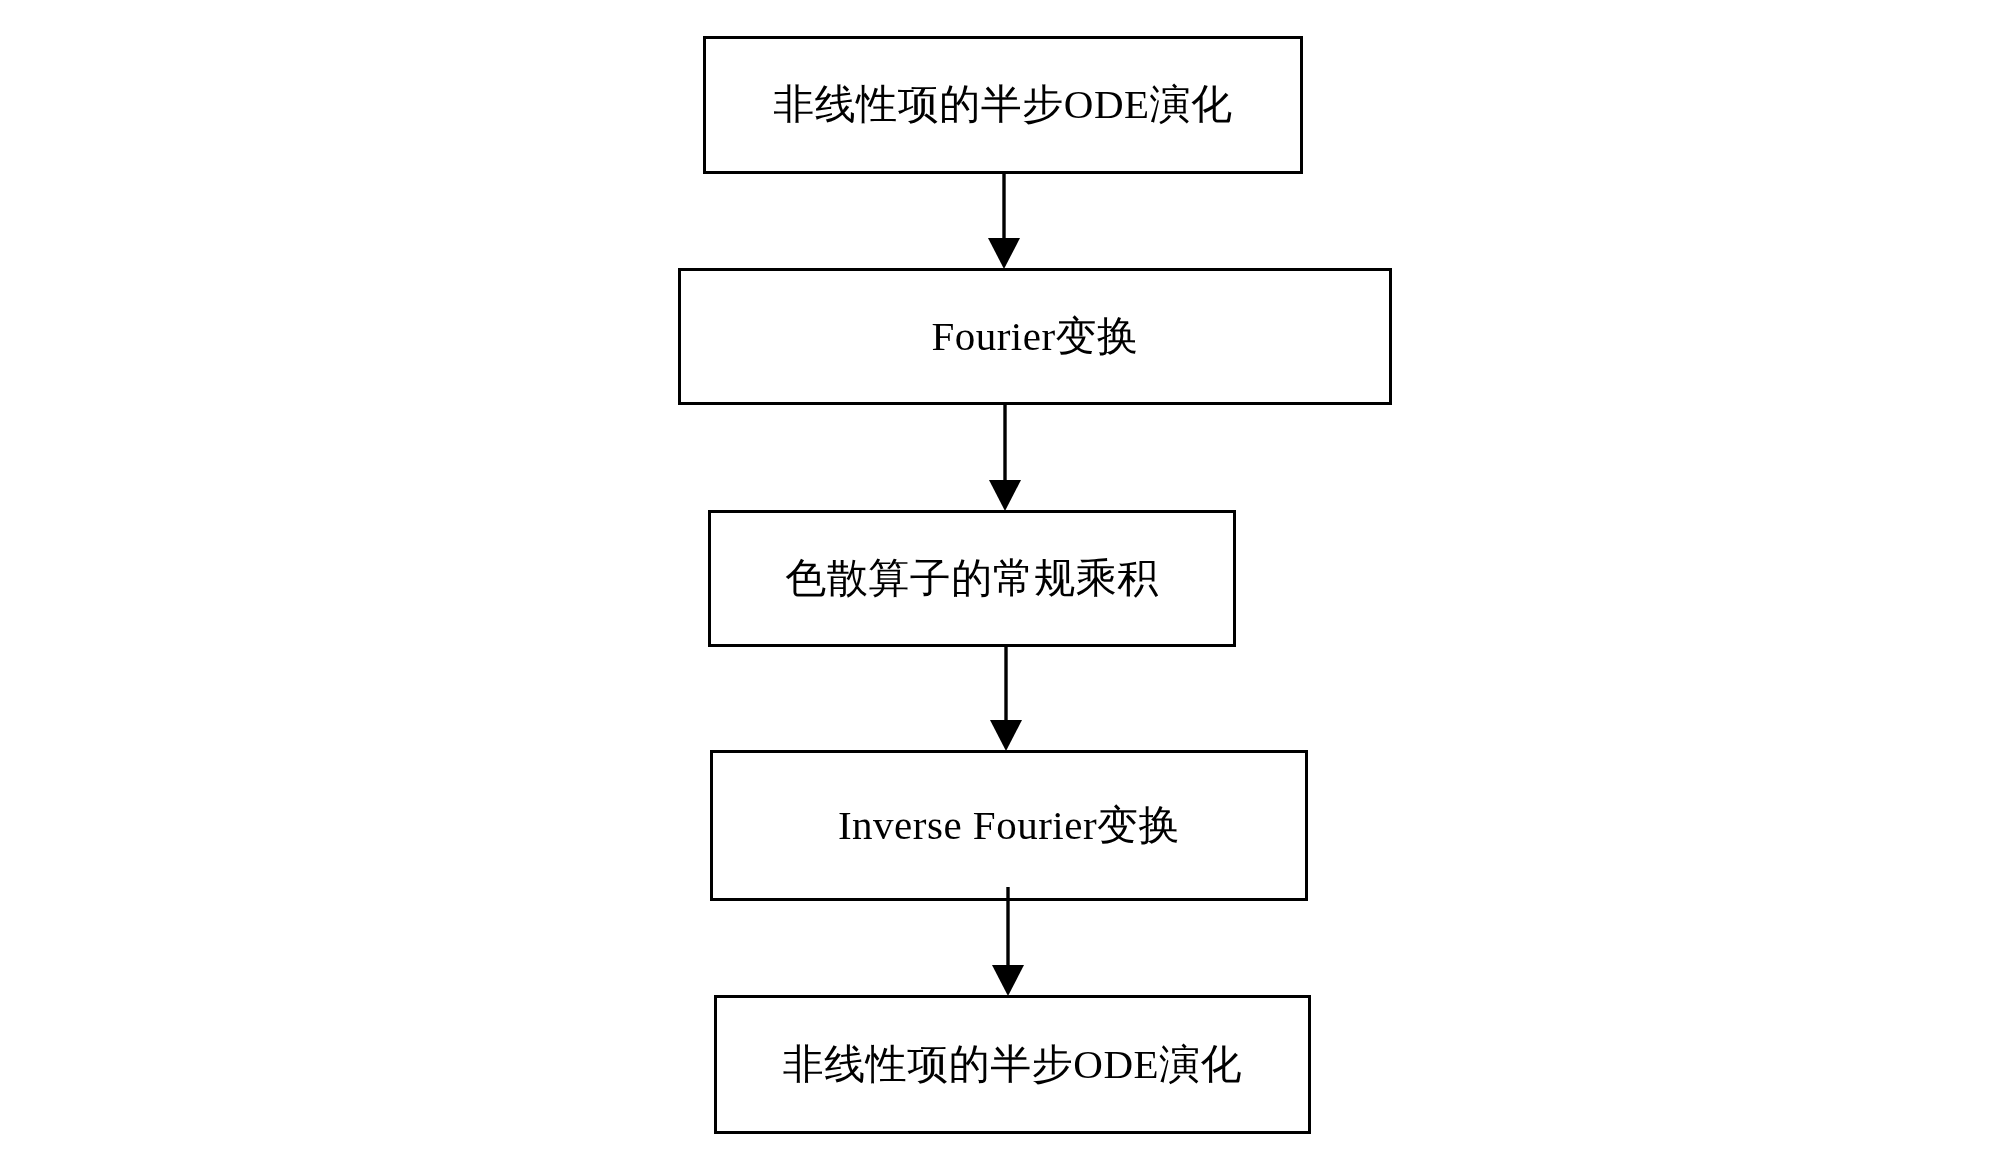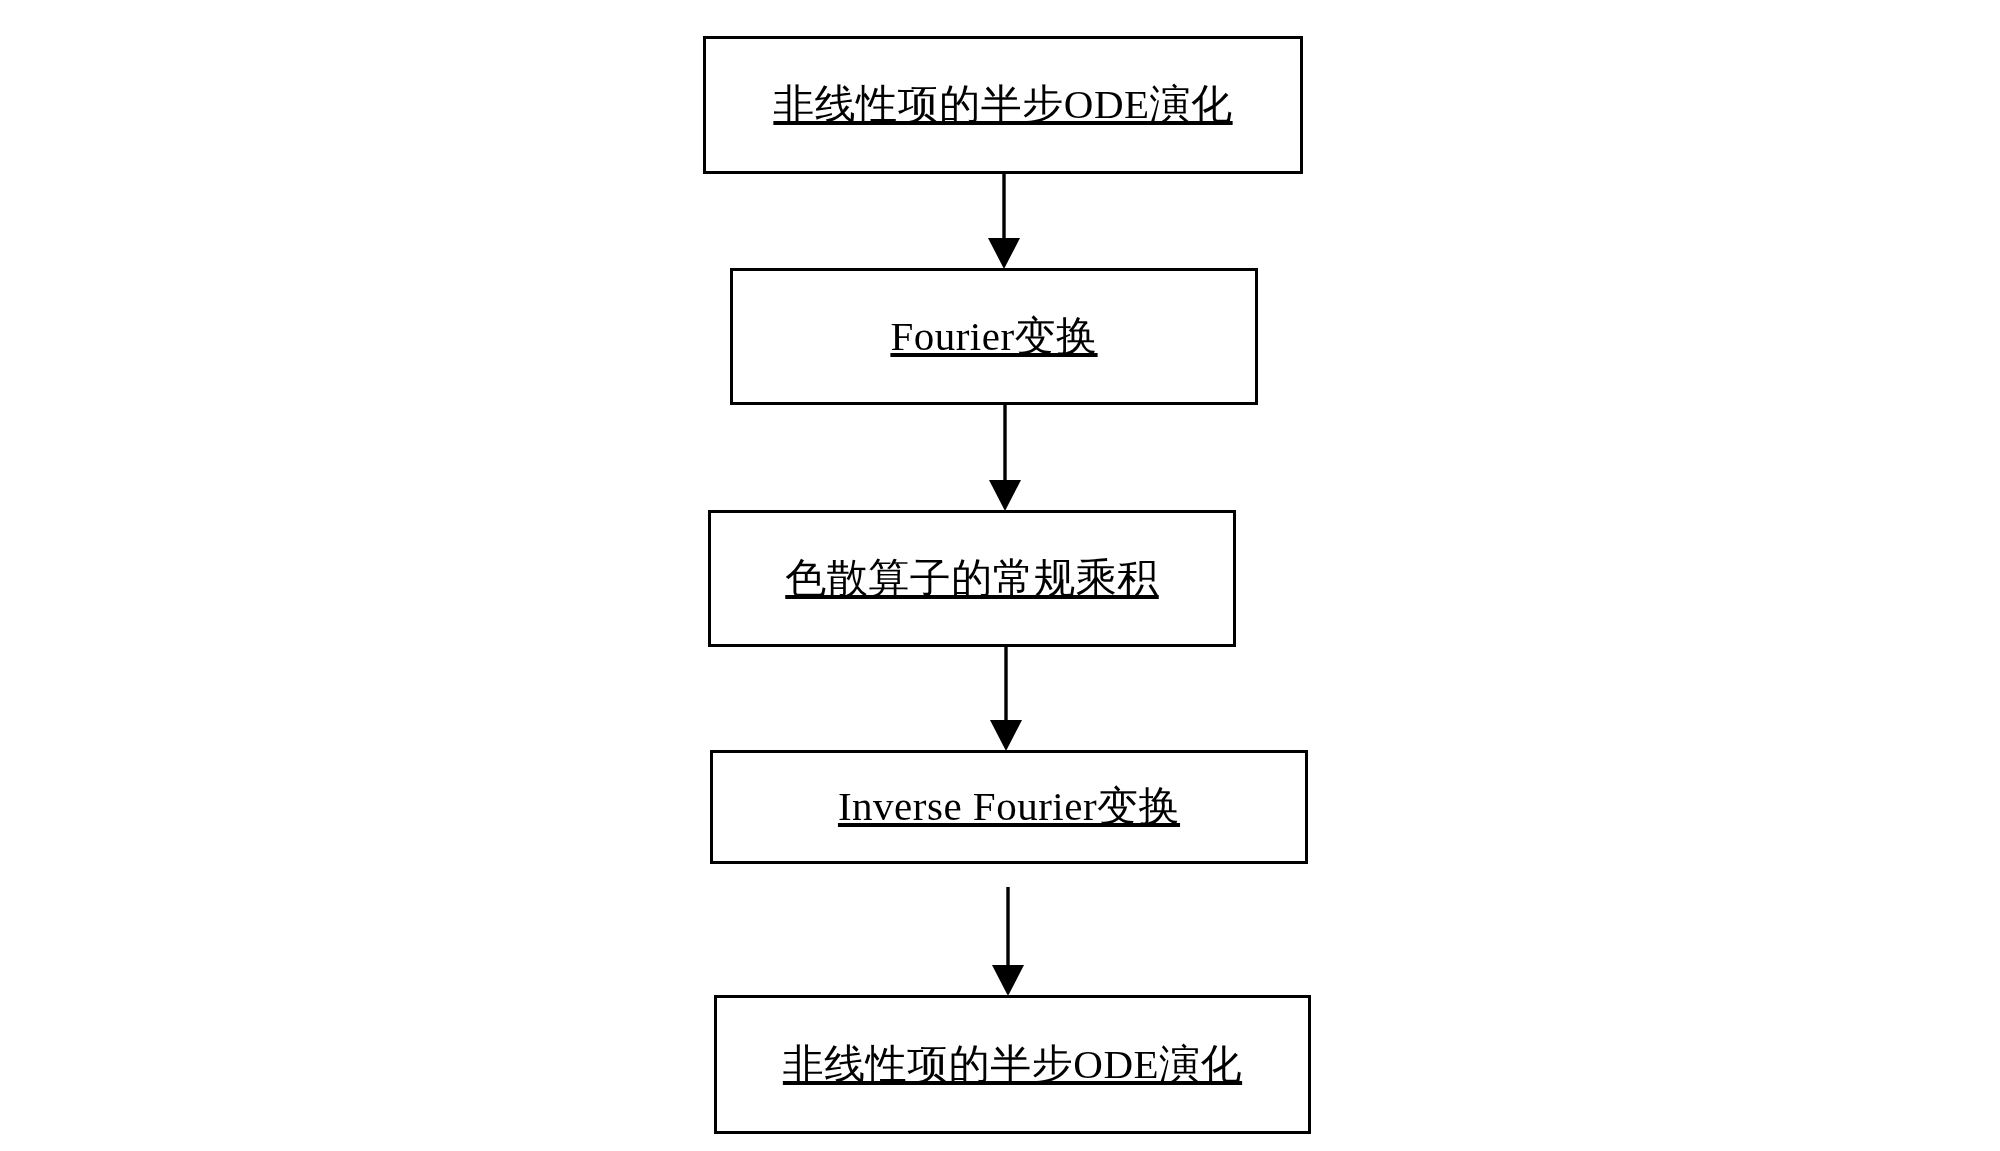--- a/index.html
+++ b/index.html
@@ -25,37 +25,36 @@
 
   
   .node-box {
     position: absolute;
     box-sizing: border-box;
     background: #ffffff;
     border: 3px solid #000000;
     display: flex;
     align-items: center;
     justify-content: center;
-    text-decoration: underline;
   }
   .node-label {
     font-family: "Liberation Serif", "DejaVu Serif", serif;
     font-size: 41px;
     line-height: 1.15;
     letter-spacing: 0.5px;
     color: #000000;
     white-space: nowrap;
     text-align: center;
   }
 
   
   #node-1 { left: 703px; top: 36px;  width: 600px; height: 138px; }
-  #node-2 { left: 730px; top: 268px; width: 528px; height: 137px; }
+  #node-2 { left: 678px; top: 268px; width: 714px; height: 137px; }
   #node-3 { left: 708px; top: 510px; width: 528px; height: 137px; }
-  #node-4 { left: 710px; top: 750px; width: 598px; height: 114px; }
+  #node-4 { left: 710px; top: 750px; width: 598px; height: 151px; }
   #node-5 { left: 714px; top: 995px; width: 597px; height: 139px; }
 
   
   .connector {
     position: absolute;
     width: 40px;
   }
   .connector svg {
     display: block;
     width: 100%;

